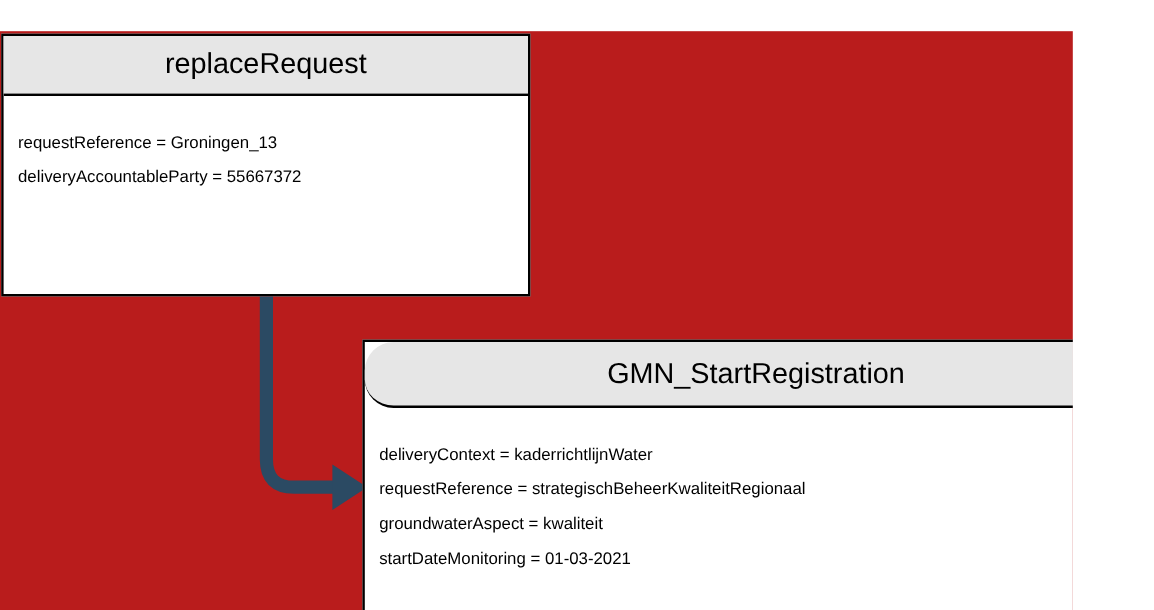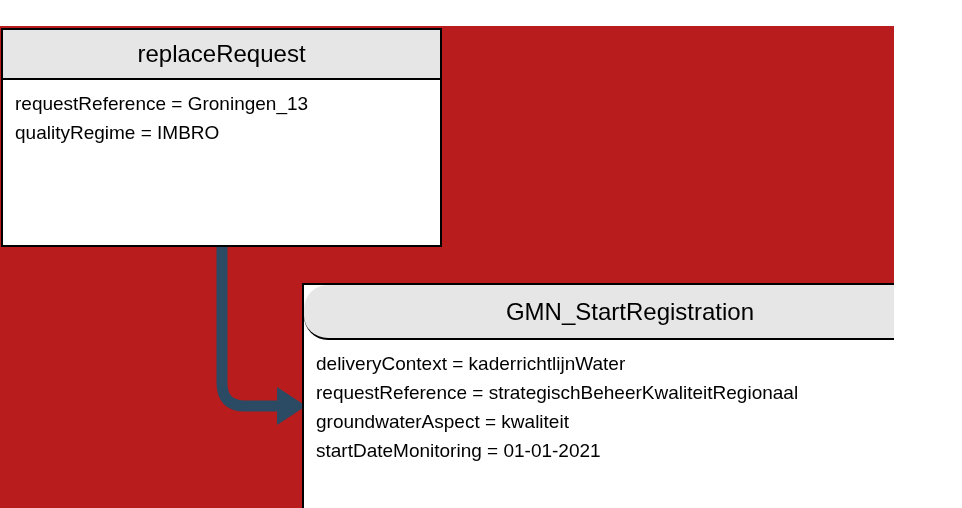--- a/index.html
+++ b/index.html
@@ -25,22 +25,22 @@
     border-bottom: 2px solid #000000;
     background: #e6e6e6;
     display: flex;
     align-items: center;
     justify-content: center;
     font-size: 24px;
   }
   .box-replace .box-header { height: 48px; }
   .box-gmn     .box-header { height: 53px; border-radius: 24px; }
   .box-body {
-    padding: 9px 12px 0 12px;
-    font-size: 19px;
+    padding: 24px 12px 0 12px;
+    font-size: 14px;
     line-height: 29px;
     white-space: nowrap;
   }
   .attr-line { height: 29px; }
   .arrow-svg {
     position: absolute;
     left: 0; top: 0;
     width: 962px; height: 508px;
     pointer-events: none;
   }
@@ -49,34 +49,34 @@
 <body>
 
 <div class="canvas">
 
   <div class="uml-box box-replace">
     <div class="box-header" style="background: rgb(230, 230, 230);">
       <span>replaceRequest</span>
     </div>
     <div class="box-body">
       <div class="attr-line">requestReference = Groningen_13</div>
-      <div class="attr-line">qualityRegime = IMBRO</div>
+      <div class="attr-line">deliveryAccountableParty = 55667372</div>
     </div>
   </div>
 
   <svg class="arrow-svg" viewBox="0 0 962 508" xmlns="http://www.w3.org/2000/svg">
     <path d="M 222 221 L 222 357 Q 222 380 245 380 L 278 380" fill="none" stroke="#2b4a63" stroke-width="11"></path>
     <polygon points="277,361 277,399 306,380" fill="#2b4a63"></polygon>
   </svg>
 
   <div class="uml-box box-gmn">
     <div class="box-header" style="background: rgb(230, 230, 230);">
       <span>GMN_StartRegistration</span>
     </div>
     <div class="box-body">
       <div class="attr-line">deliveryContext = kaderrichtlijnWater</div>
       <div class="attr-line">requestReference = strategischBeheerKwaliteitRegionaal</div>
       <div class="attr-line">groundwaterAspect = kwaliteit</div>
-      <div class="attr-line">startDateMonitoring = 01-01-2021</div>
+      <div class="attr-line">startDateMonitoring = 01-03-2021</div>
     </div>
   </div>
 
 </div>
 
 </body></html>

